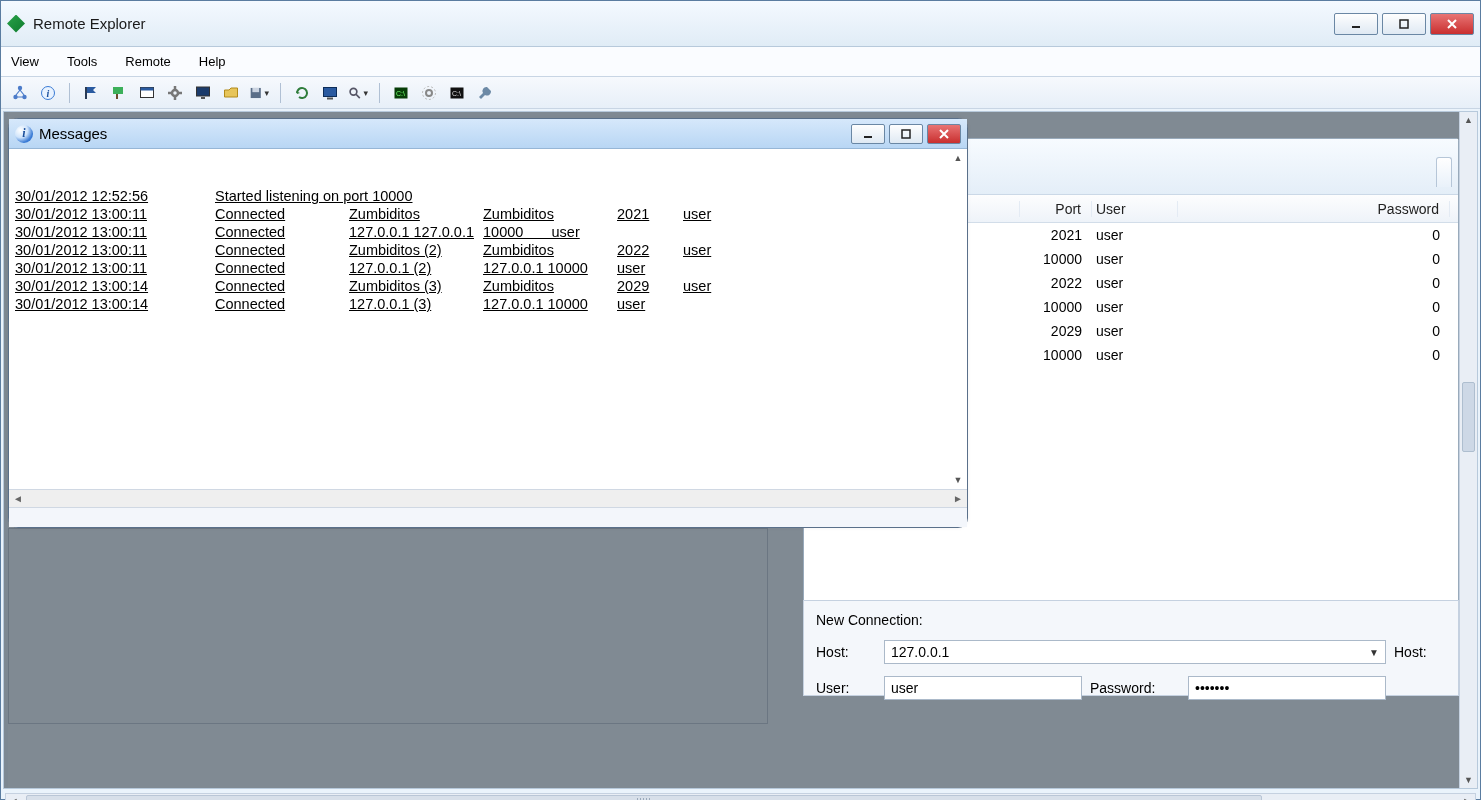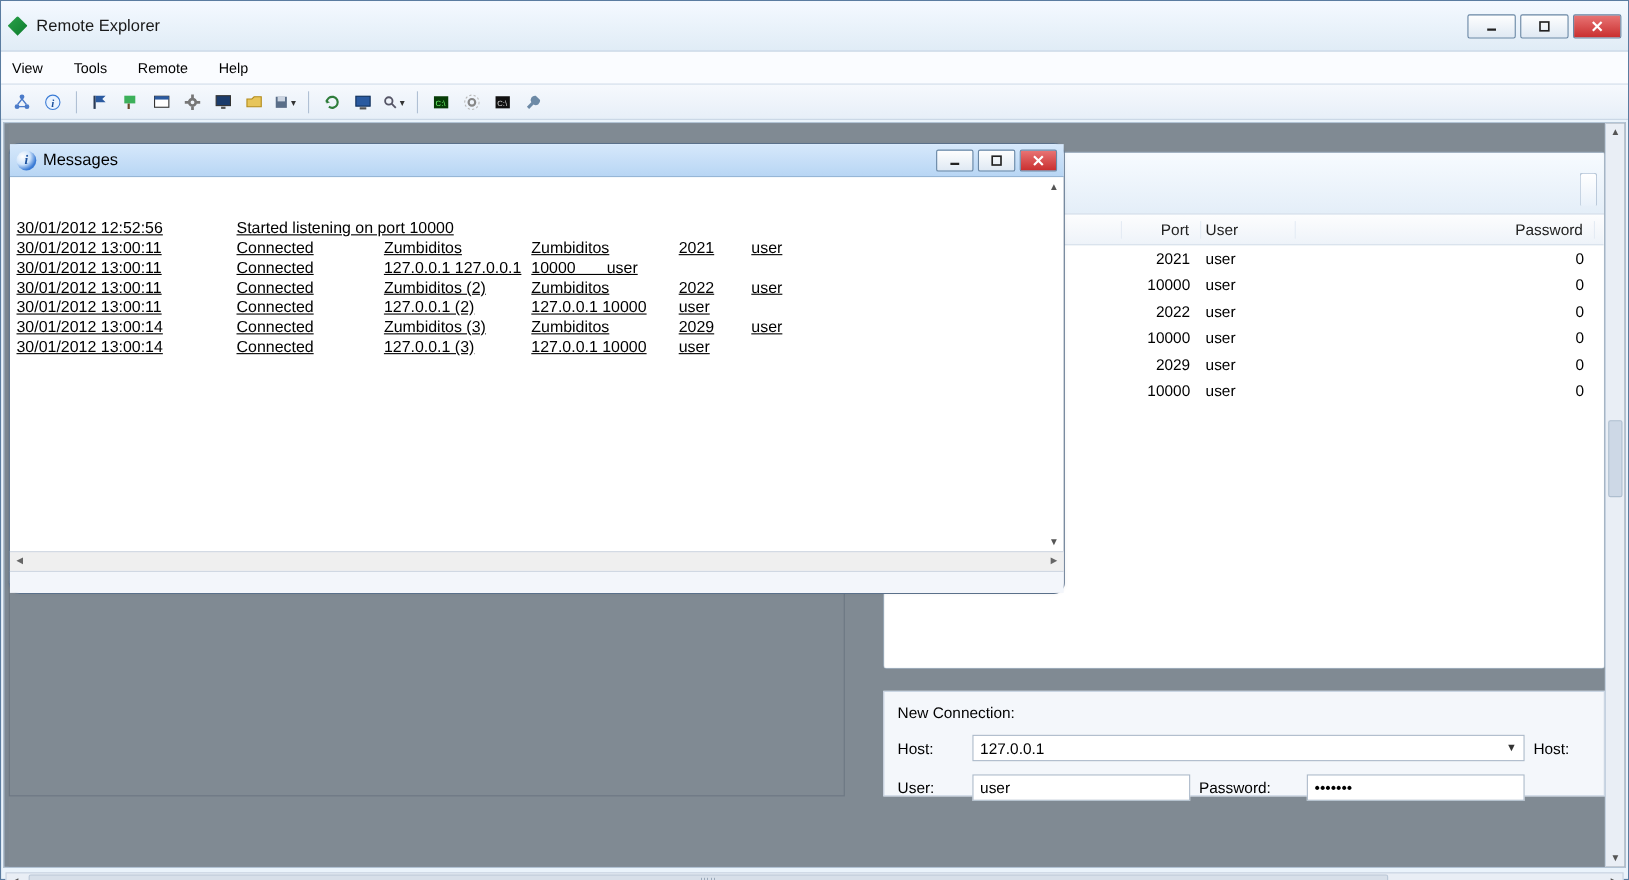--- a/index.html
+++ b/index.html
@@ -157,21 +157,21 @@
   .conn-table-head .col { border-right:1px solid #e4ebf4; padding-left:4px; }
   .col.port, .cell.port, .col.download, .cell.download { text-align:right; padding-right:10px; }
   .conn-row { height: 24px; }
   .cell { padding-left:4px; }
   .cell.icon { width:16px; height:16px; }
 
   
   .conn-form {
     position:absolute;
     right:18px;
-    top: 516px;
+    top: 488px;
     width: 656px;
     height: 96px;
     background: #f4f7fb;
     border:1px solid #c5d1e0;
     padding: 8px 12px 6px 12px;
     display:grid;
     grid-template-columns: 60px 1fr 90px 1fr 52px;
     grid-template-rows: 22px 30px 30px;
     column-gap: 8px;
     row-gap: 6px;
@@ -197,21 +197,20 @@
     position: absolute;
     left: 4px; top: 6px;
     width: 960px; height: 410px;
     background: #fff;
     border: 1px solid #5a708a;
     border-radius: 10px;
     box-shadow: 0 0 4px rgba(0,0,0,.05);
     display:flex;
     flex-direction:column;
     z-index: 10;
-    margin-top: 12px;
   }
   .messages-titlebar {
     height: 30px;
     background: linear-gradient(#d6e8fb,#b8d6f4);
     border-bottom:1px solid #96b6d6;
     display:flex; align-items:center;
     padding:0 6px;
   }
   .messages-titlebar .msg-icon {
     width:18px;height:18px;margin-right:6px;

